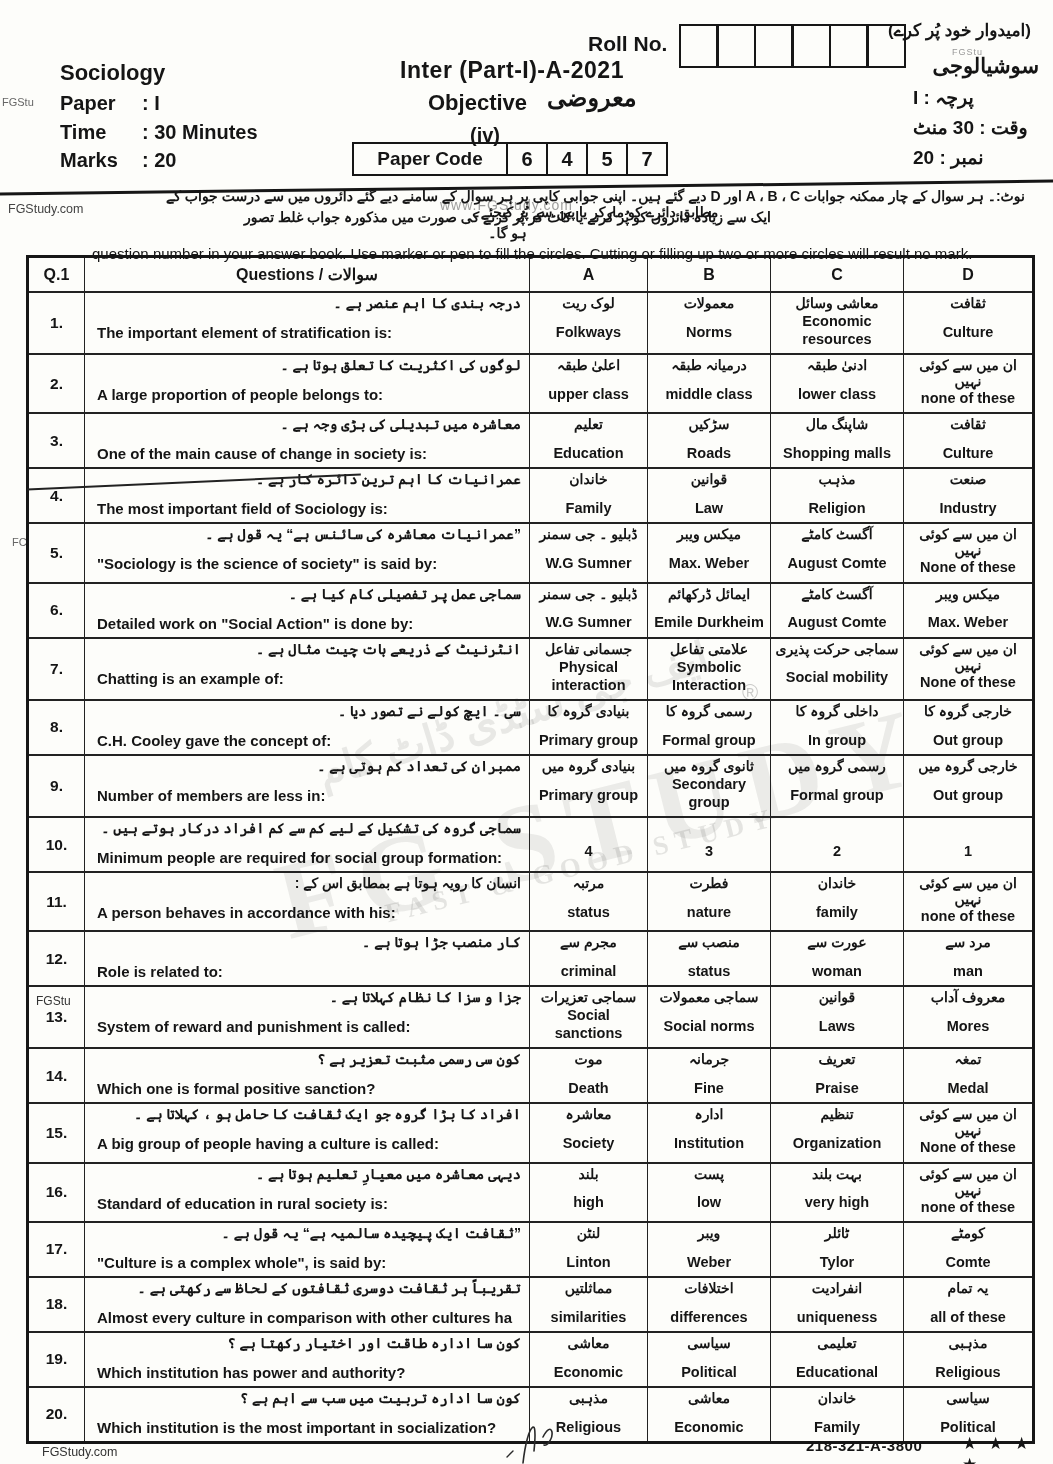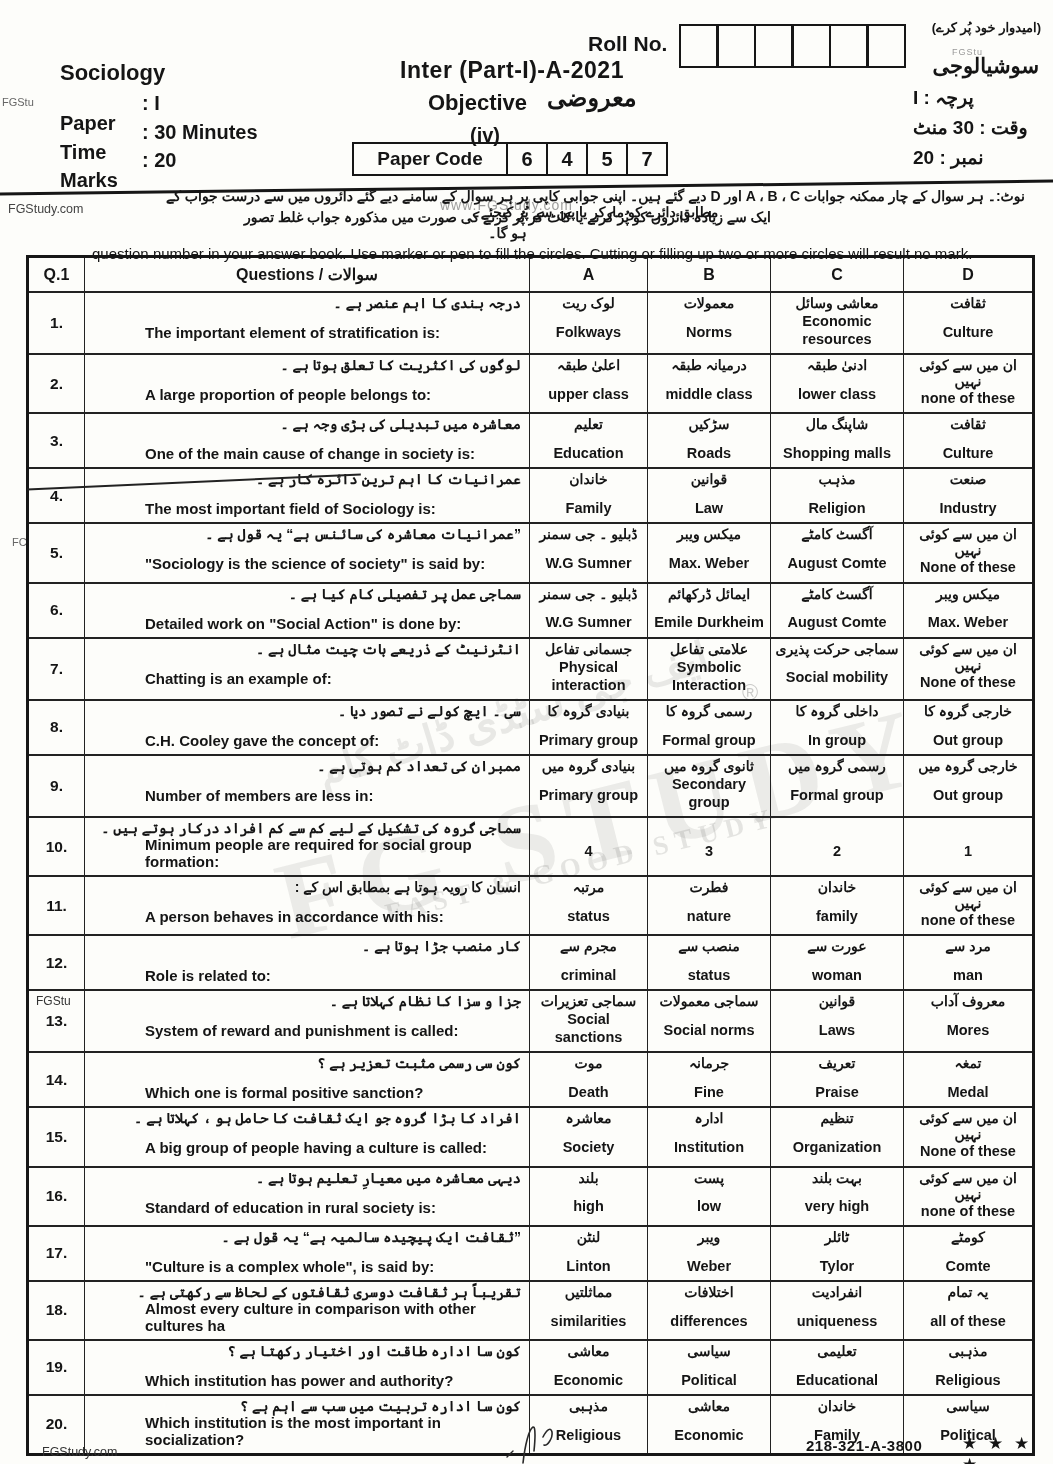--- a/index.html
+++ b/index.html
@@ -16,27 +16,27 @@
   .wm-sub{left:380px;top:850px;font-family:"Liberation Serif",serif;font-size:27px;font-weight:700;
           letter-spacing:7px;color:rgba(50,50,50,0.12);transform:rotate(-14deg);}
   .wm-urdu{left:310px;top:690px;font-size:42px;color:rgba(50,50,50,0.10);transform:rotate(-17deg);}
   .wm-reg{left:742px;top:680px;font-size:22px;color:rgba(50,50,50,0.25);}
   .wm-www{left:440px;top:197px;font-size:14px;color:rgba(80,80,80,0.55);letter-spacing:1px;}
   .edge-note{position:absolute;font-size:11px;color:#666;}
   
   .roll-label{position:absolute;left:588px;top:32px;font-size:21px;font-weight:700;}
   .roll-boxes{position:absolute;left:681px;top:24px;display:flex;}
   .roll-box{width:36px;height:40px;border:2.5px solid #161616;margin-left:-2.5px;background:transparent;}
-  .cand-note{position:absolute;right:12px;top:20px;font-size:13px;}
+  .cand-note{position:absolute;right:22px;top:20px;font-size:17px;}
   .fgstu-faint{position:absolute;right:70px;top:47px;font-size:9px;color:#999;letter-spacing:1px;}
   .subj-urdu{position:absolute;right:14px;top:54px;font-size:21px;}
   .title{position:absolute;left:393px;top:57px;font-size:23px;font-weight:700;letter-spacing:0.5px;margin-left:7px;}
   .subject{position:absolute;left:60px;top:60px;font-size:22px;font-weight:700;}
   .meta-line{position:absolute;left:60px;font-size:20px;font-weight:700;display:flex;}
-  .meta-line .lbl{width:82px;display:inline-block;margin-top:20px;}
+  .meta-line .lbl{width:82px;display:inline-block;}
   .meta-paper{top:92px;}.meta-time{top:121px;}.meta-marks{top:149px;}
   .objective{position:absolute;left:428px;top:90px;font-size:22px;font-weight:700;}
   .objective-urdu{position:absolute;left:547px;top:84px;font-size:24px;}
   .version{position:absolute;left:470px;top:124px;font-size:20px;font-weight:700;}
   .pcode{position:absolute;left:352px;top:142px;display:flex;border:2.5px solid #161616;}
   .pcode .pcode-label{width:152px;height:30px;font-size:19px;font-weight:700;display:flex;align-items:center;justify-content:center;}
   .pcode .digit{width:38px;height:30px;border-left:2.5px solid #161616;font-size:20px;font-weight:700;
                 display:flex;align-items:center;justify-content:center;}
   .right-urdu{position:absolute;right:-30px;width:170px;text-align:left;}
   .right-urdu .ru-line{font-size:19px;font-weight:700;direction:rtl;margin-bottom:7px;white-space:nowrap;}
@@ -51,21 +51,21 @@
   .qtable{position:absolute;left:26px;top:255px;width:1006px;border-collapse:collapse;table-layout:fixed;
           border:3px solid #161616;}
   .qtable th,.qtable td{border:1.7px solid #222;padding:0;vertical-align:top;}
   .qtable thead th{height:33px;font-size:16px;font-weight:700;vertical-align:middle;}
   .qtable tbody tr{height:55px;}
   .qtable tbody td{border-top-width:2.2px;}
   .qcell-no{font-size:15.5px;font-weight:700;text-align:center;vertical-align:middle!important;}
   .qwrap{display:flex;flex-direction:column;justify-content:space-between;height:100%;min-height:53px;box-sizing:border-box;
          padding:2px 8px 4px 12px;}
   .q-urdu{font-size:14px;text-align:right;position:relative;}
-  .q-en{font-size:15px;font-weight:600;text-align:left;margin-top:auto;padding-bottom:1px;margin-left:48px;}
+  .q-en{font-size:15px;font-weight:600;text-align:left;margin-top:auto;padding-bottom:1px;}
   .owrap{display:flex;flex-direction:column;justify-content:space-between;height:100%;min-height:53px;box-sizing:border-box;
          padding:2px 2px 5px 2px;text-align:center;}
   .opt-urdu{font-size:14px;min-height:17px;}
   .opt-en{font-size:14.5px;font-weight:600;line-height:1.25;}
   tr.struck .q-urdu::after{content:"";position:absolute;left:-70px;right:160px;top:60%;
          border-top:2.2px solid #222;transform:rotate(-2.6deg);}
   
   .foot-site{position:absolute;left:42px;top:1445px;font-size:12.5px;color:#333;}
   .foot-code{position:absolute;left:806px;top:1437px;font-size:15px;font-weight:700;letter-spacing:0.5px;}
   .foot-stars{position:absolute;left:962px;top:1433px;font-size:17px;letter-spacing:3px;}

